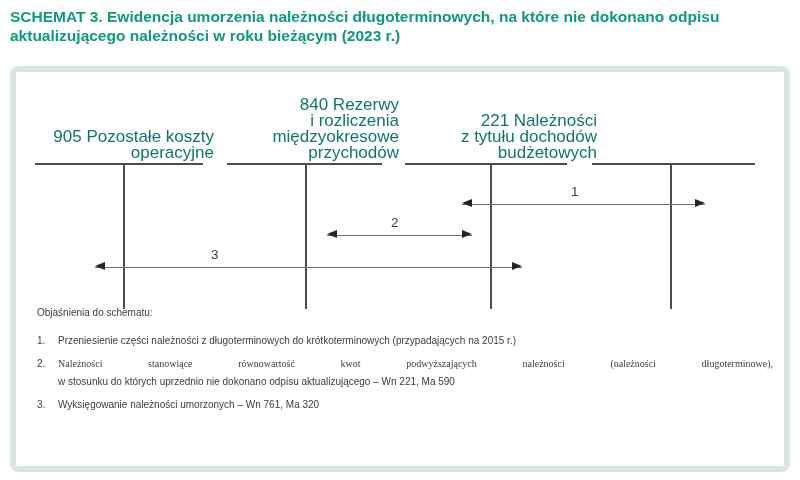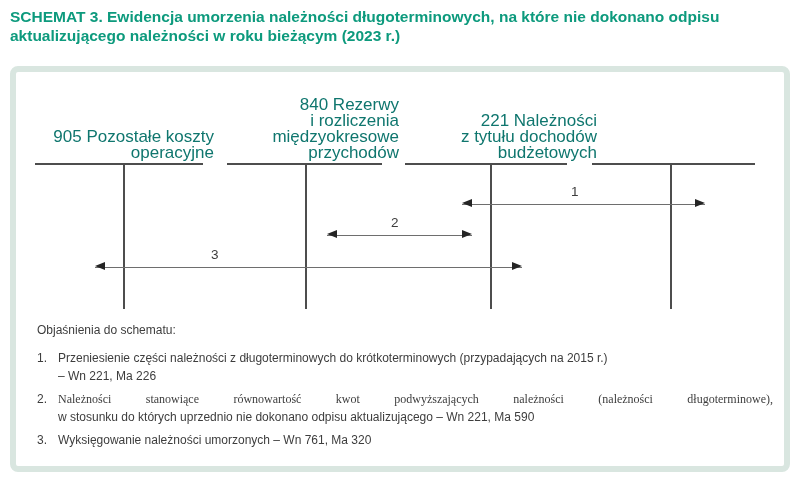--- a/index.html
+++ b/index.html
@@ -76,22 +76,22 @@
 
   .arrow-label {
     position: absolute;
     font-size: 13.5px; color: #3d3d3d;
   }
   .arrow-label.l1 { left: 571px; top: 184px; }
   .arrow-label.l2 { left: 391px; top: 215px; }
   .arrow-label.l3 { left: 211px; top: 247px; }
 
   .notes {
-    position: absolute; left: 37px; top: 321px; width: 736px;
-    font-size: 12px; line-height: 18px; color: #3d3d3d;
+    position: absolute; left: 37px; top: 304px; width: 736px;
+    font-size: 10px; line-height: 18px; color: #3d3d3d;
   }
   .notes-heading { margin-bottom: 10px; }
   .note-item { display: flex; margin-bottom: 5px; }
   .note-num { width: 21px; flex: 0 0 21px; }
   .note-text { flex: 1; }
   .note-line.justify { text-align: justify; text-align-last: justify; font-family: Liberation Serif, serif; }
 </style>
 </head>
 <body>
 
@@ -130,21 +130,20 @@
   <div class="arrow-label l2">2</div>
   <div class="arrow-label l3">3</div>
 
   <div class="notes">
     <div class="notes-heading">Objaśnienia do schematu:</div>
 
     <div class="note-item">
       <div class="note-num">1.</div>
       <div class="note-text">
         <div class="note-line">Przeniesienie części należności z długoterminowych do krótkoterminowych (przypadających na 2015 r.)</div>
-        <div class="note-line">– Wn 221, Ma 226</div>
       </div>
     </div>
 
     <div class="note-item">
       <div class="note-num">2.</div>
       <div class="note-text">
         <div class="note-line justify">Należności stanowiące równowartość kwot podwyższających należności (należności długoterminowe),</div>
         <div class="note-line">w stosunku do których uprzednio nie dokonano odpisu aktualizującego – Wn 221, Ma 590</div>
       </div>
     </div>

